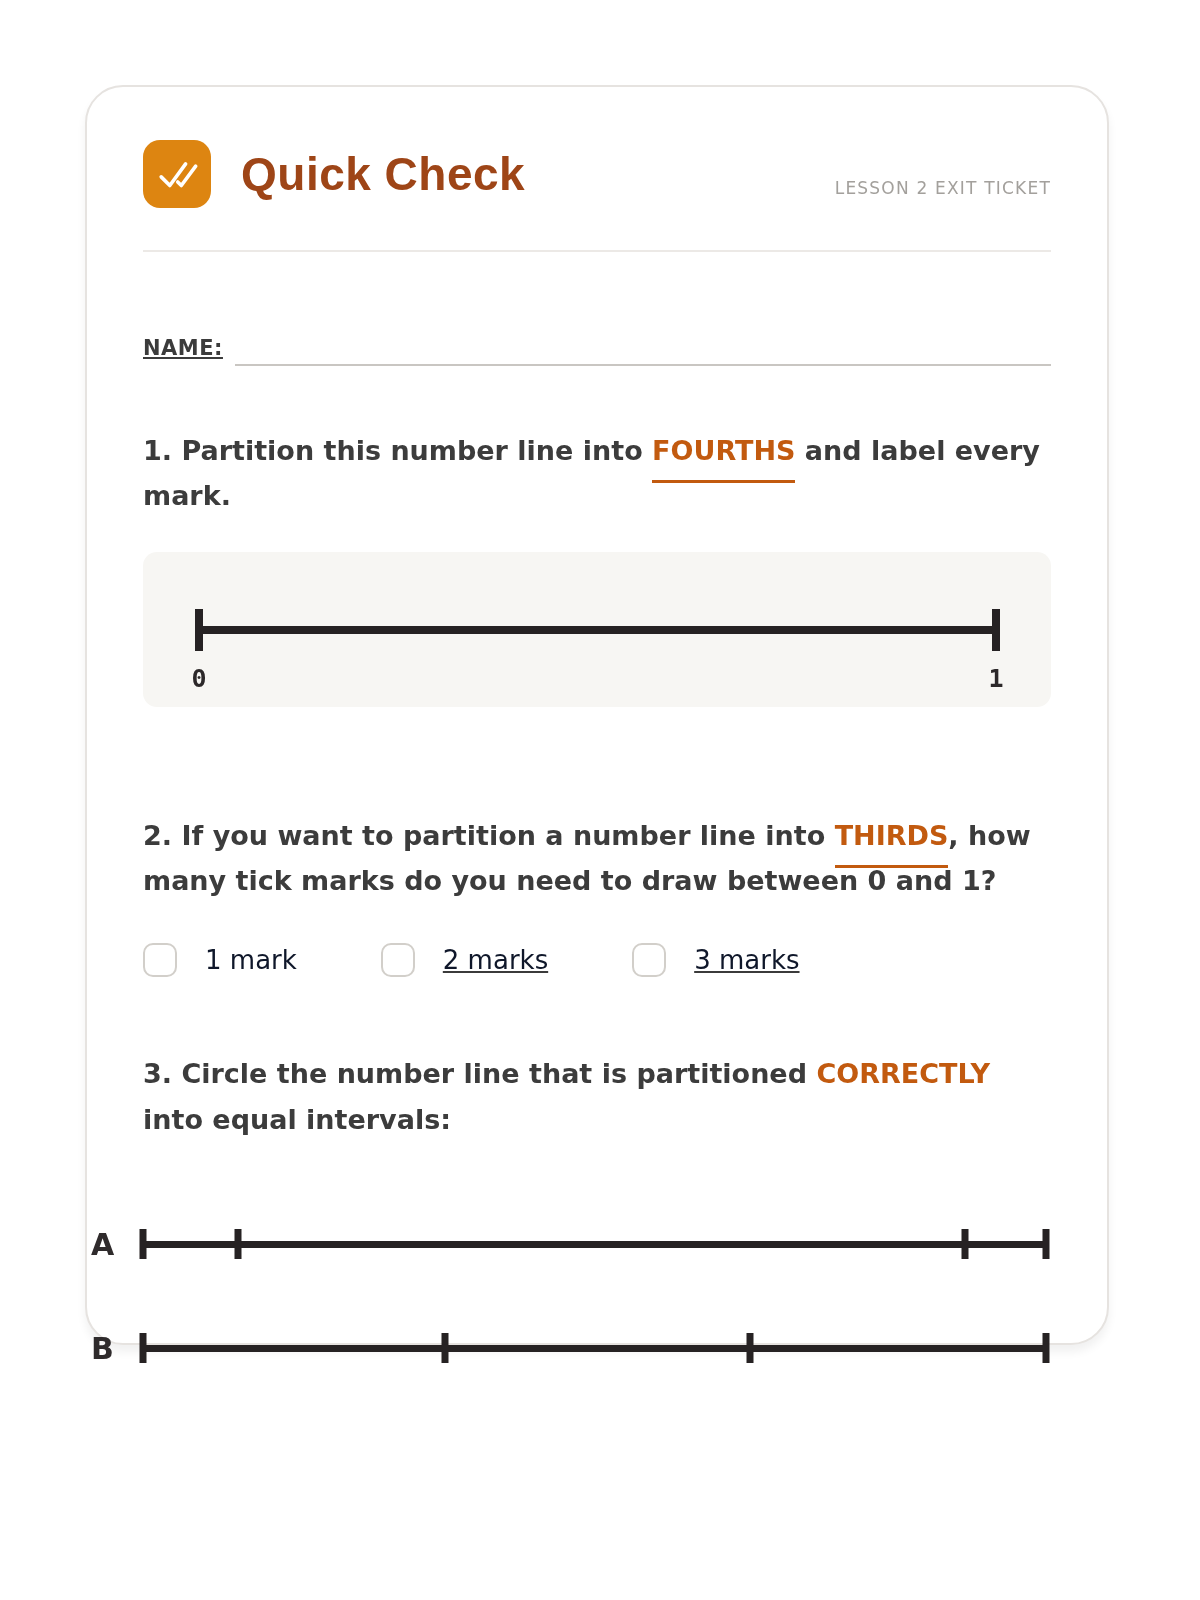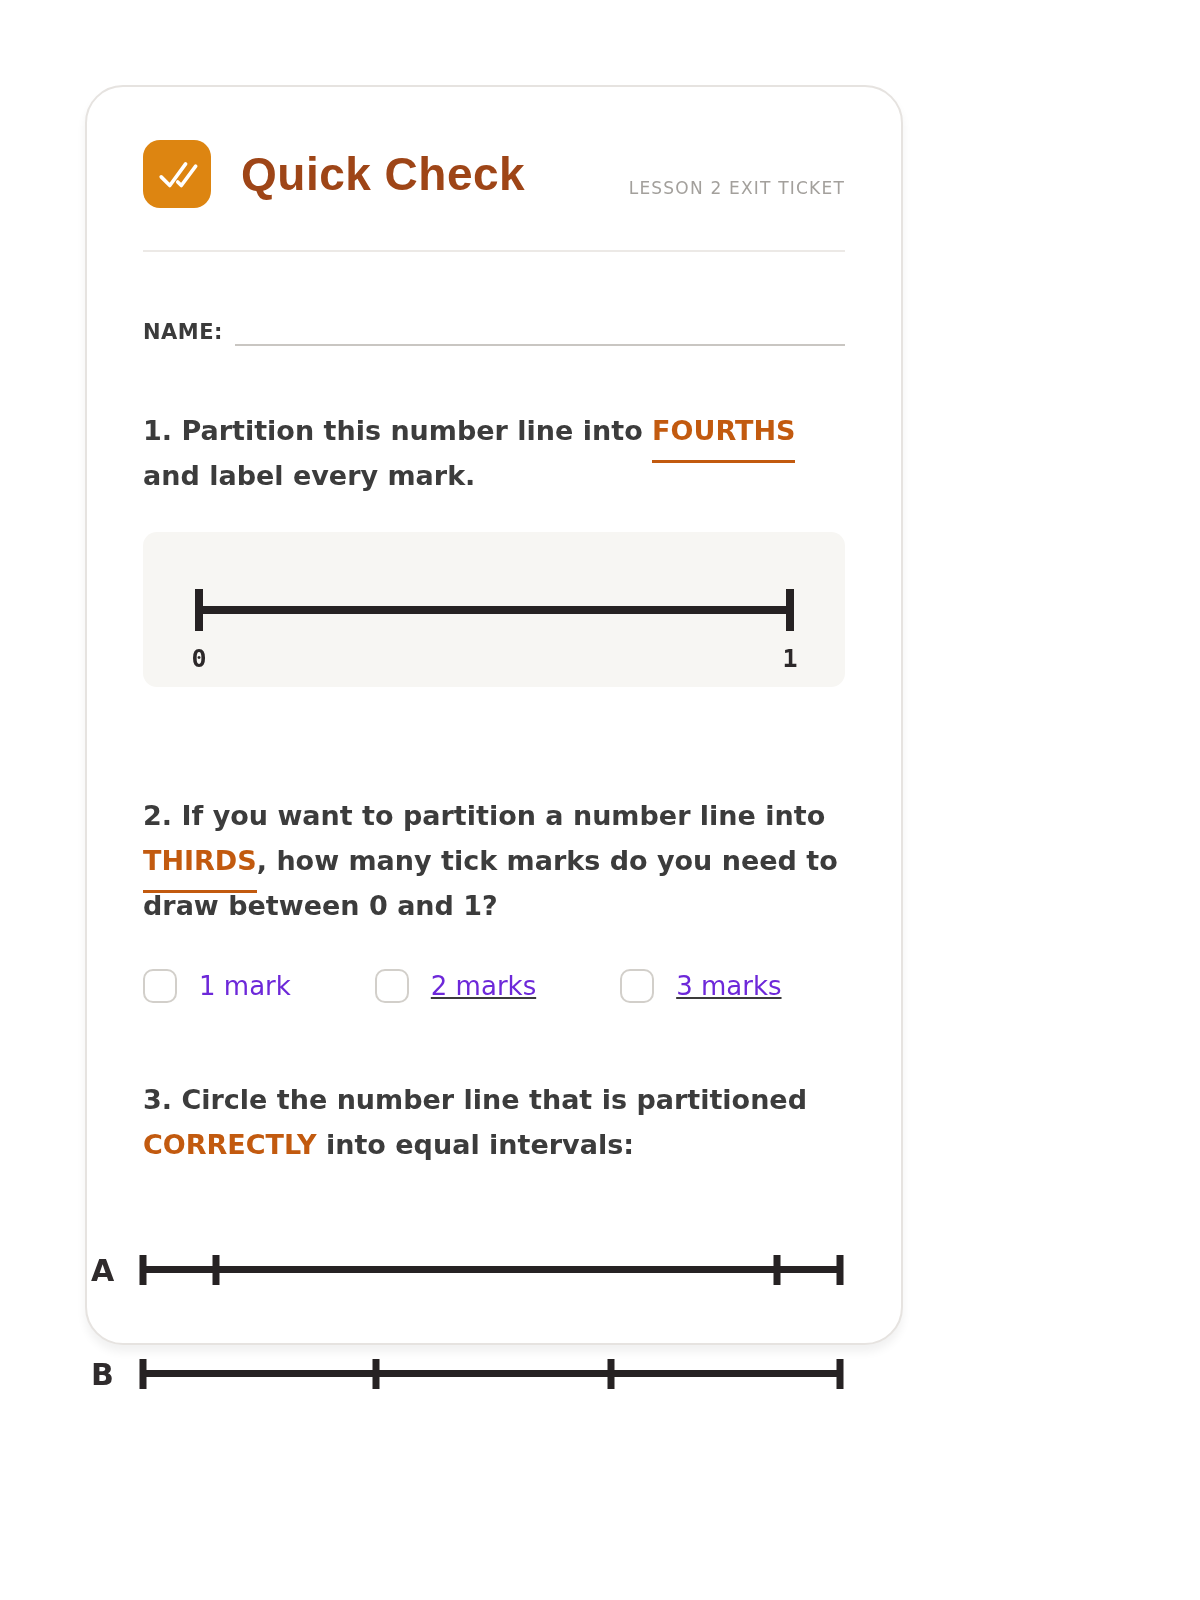--- a/index.html
+++ b/index.html
@@ -1,30 +1,30 @@
 <!DOCTYPE html>
 <html><head>
 <meta charset="utf-8">
 <style>
   html,body{margin:0;padding:0;background:#ffffff;}
   body{width:1200px;height:1600px;position:relative;font-family:"DejaVu Sans",sans-serif;color:#3b3b3b;}
   .card{
-    position:absolute;left:85px;top:85px;width:818px;height:1260px;
+    position:absolute;left:85px;top:85px;width:1024px;height:1260px;
     background:#ffffff;border:2px solid #e6e3e0;border-radius:38px;
     box-shadow:0 7px 10px rgba(0,0,0,0.06);
     box-sizing:border-box;padding:53px 56px 0 56px;
   }
   
   .hdr{display:flex;align-items:center;}
   .badge{width:68px;height:68px;border-radius:17px;background:#dd8511;display:flex;align-items:center;justify-content:center;flex:0 0 auto;}
   .title{margin-left:30px;font-family:"Liberation Sans",sans-serif;font-weight:bold;font-size:46px;color:#9e4517;letter-spacing:0.5px;}
   .tag{margin-left:auto;font-size:17px;font-weight:normal;color:#a3a09c;letter-spacing:1.2px;margin-top:28px;}
   .divider{height:2px;background:#ece9e6;margin-top:42px;}
   
-  .name-row{display:flex;align-items:flex-end;margin-top:60px;}
+  .name-row{display:flex;align-items:center;margin-top:80px;text-decoration:underline;}
   .name-label{font-size:21px;font-weight:bold;color:#3b3b3b;letter-spacing:0.5px;padding-bottom:2px;}
   .name-input{flex:1;margin-left:12px;border:none;outline:none;border-bottom:2px solid #c9c6c2;height:30px;font-size:22px;font-family:"DejaVu Sans",sans-serif;background:transparent;}
   
   .q{font-size:27px;font-weight:bold;line-height:1.68;color:#3c3c3c;max-width:905px;}
   .q1{margin-top:62px;}
   .q2{margin-top:106px;}
   .q3{margin-top:74px;}
   .accent{color:#c25a0f;}
   .accent.u{border-bottom:3px solid #c25a0f;padding-bottom:14px;}
   
@@ -33,21 +33,21 @@
   .panel .nl-track{left:56px;right:55px;top:74px;}
   .tick{position:absolute;top:50%;transform:translate(-50%,-50%);width:8px;height:42px;background:#262223;}
   .nl-num{position:absolute;top:112px;font-family:"DejaVu Sans Mono",monospace;font-weight:bold;font-size:25px;color:#2c2829;}
   .nl-num.start{left:56px;transform:translateX(-50%);}
   .nl-num.end{right:55px;transform:translateX(50%);}
   
   .options{display:flex;align-items:center;margin-top:40px;}
   .option{display:flex;align-items:center;}
   .option + .option{margin-left:84px;text-decoration:underline;}
   .cbx{width:34px;height:34px;border:2.5px solid #d2cfca;border-radius:10px;background:#fff;box-sizing:border-box;flex:0 0 auto;}
-  .opt-label{margin-left:22px;font-size:26px;font-weight:normal;color:#6d28d9;}
+  .opt-label{margin-left:28px;font-size:26px;font-weight:normal;color:#0f172a;}
   
   .nl-row{position:relative;height:32px;}
   .nl-row.a{margin-top:86px;}
   .nl-row.b{margin-top:72px;}
   .nl-letter{position:absolute;left:-52px;top:50%;transform:translateY(-50%);font-size:30px;font-weight:800;color:#2f2b2c;font-family:"DejaVu Sans",sans-serif;}
   .nl-row .nl-track{left:0;right:5px;top:50%;height:7px;margin-top:-3.5px;}
   .nl-row .tick{width:7px;height:30px;}
 </style>
 </head>
 <body>

